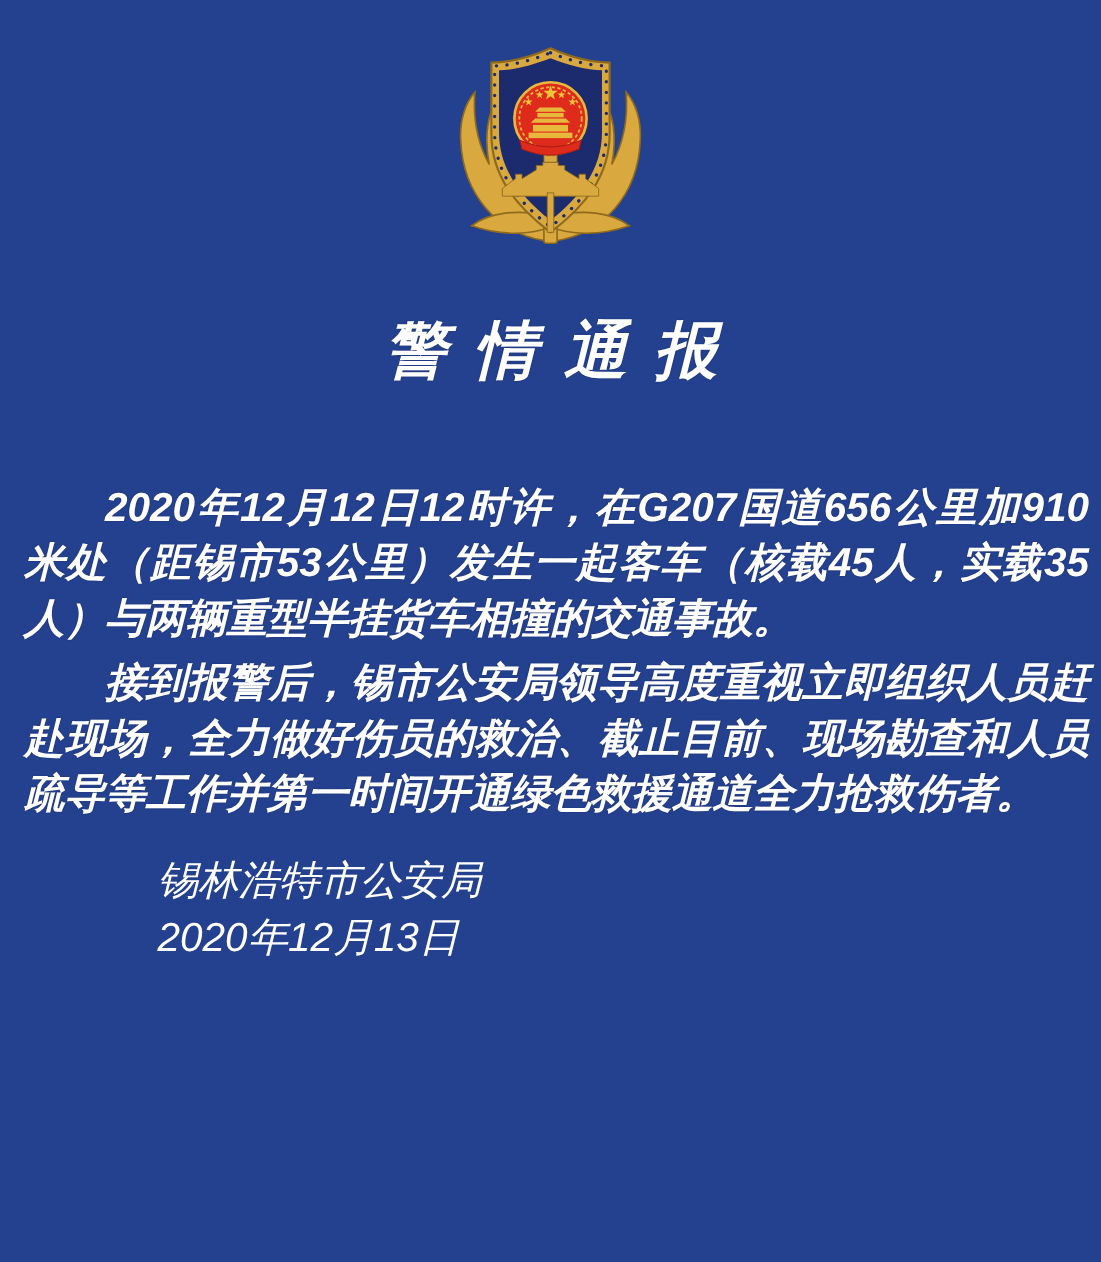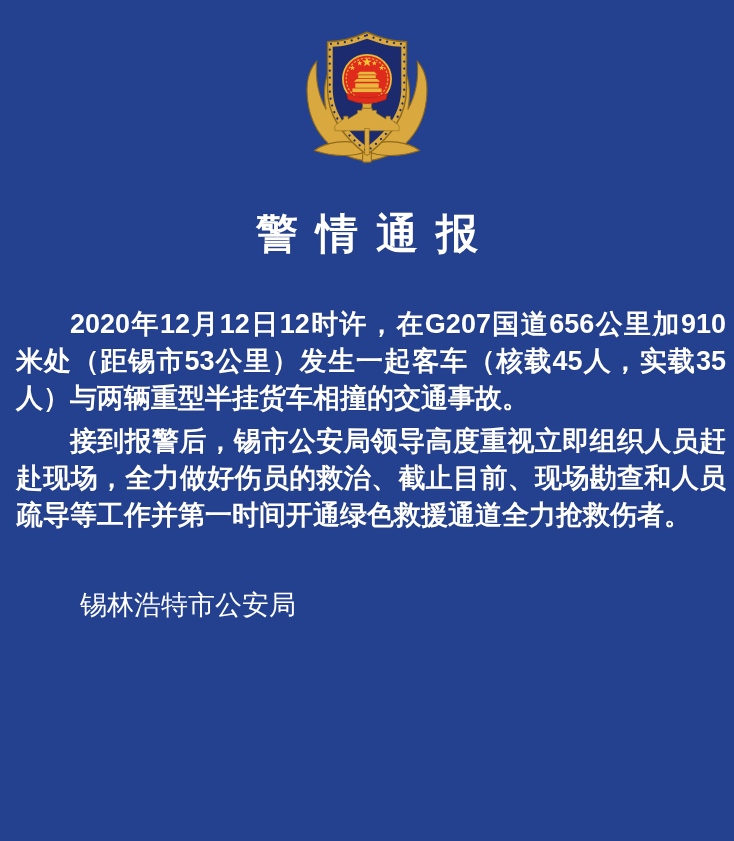--- a/index.html
+++ b/index.html
@@ -4,21 +4,21 @@
 <style>
   html, body { margin: 0; padding: 0; }
   body {
     width: 734px;
     height: 841px;
     background: #24418F;
     overflow: hidden;
     font-family: "Liberation Sans", "DejaVu Sans", sans-serif;
     color: #ffffff;
   }
-  .page { width: 734px; height: 782px; position: relative; }
+  .page { width: 734px; height: 782px; position: relative; font-style: italic; }
 
   .emblem-wrap {
     width: 100%;
     display: flex;
     justify-content: center;
     padding-top: 22px;
   }
   .emblem-wrap svg { width: 148px; height: 146px; display: block; }
 
   .notice-title {
@@ -27,37 +27,37 @@
     font-size: 42px;
     line-height: 48px;
     font-weight: bold;
     letter-spacing: 18px;
     text-indent: 18px; 
     color: #ffffff;
     text-shadow: 0 0 1px rgba(10,20,60,0.4);
   }
 
   .notice-body {
-    margin-top: 48px;
+    margin-top: 62px;
     padding: 0 8px 0 16px;
   }
   .notice-body p {
     margin: 0 0 6px 0;
     font-size: 27px;
     line-height: 37px;
     font-weight: bold;
     text-align: justify;
     text-indent: 2em;
     color: #ffffff;
     text-shadow: 0 0 1px rgba(10,20,60,0.45);
   }
 
   .signature {
-    margin-top: 52px;
-    padding-left: 80px;
+    margin-top: 20px;
+    padding-left: 105px;
     font-size: 27px;
     line-height: 38px;
     font-weight: normal;
     color: #ffffff;
   }
   .signature div { white-space: nowrap; }
 </style>
 </head>
 <body>
 
@@ -113,15 +113,16 @@
 
   <div class="notice-title">警情通报</div>
 
   <div class="notice-body">
     <p>2020年12月12日12时许，在G207国道656公里加910米处（距锡市53公里）发生一起客车（核载45人，实载35人）与两辆重型半挂货车相撞的交通事故。</p>
     <p>接到报警后，锡市公安局领导高度重视立即组织人员赶赴现场，全力做好伤员的救治、截止目前、现场勘查和人员疏导等工作并第一时间开通绿色救援通道全力抢救伤者。</p>
   </div>
 
   <div class="signature">
     <div>锡林浩特市公安局</div>
+    <div>2020年12月13日</div>
   </div>
 
 </div>
 
 </body></html>

